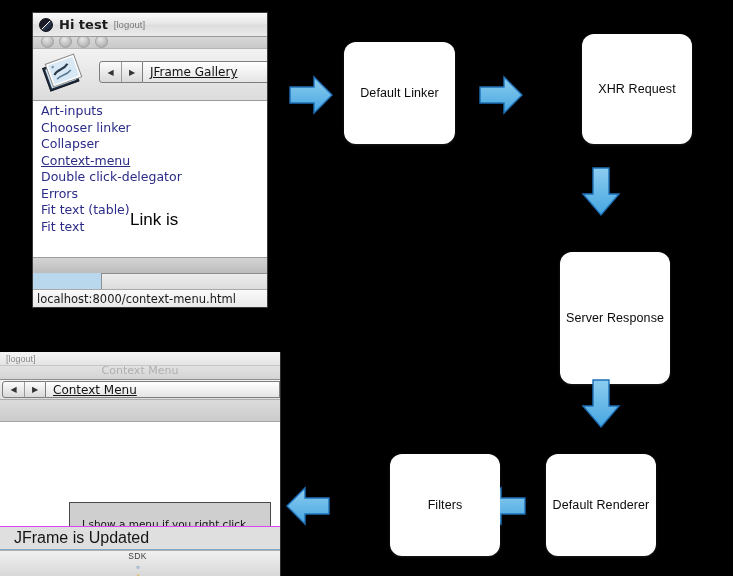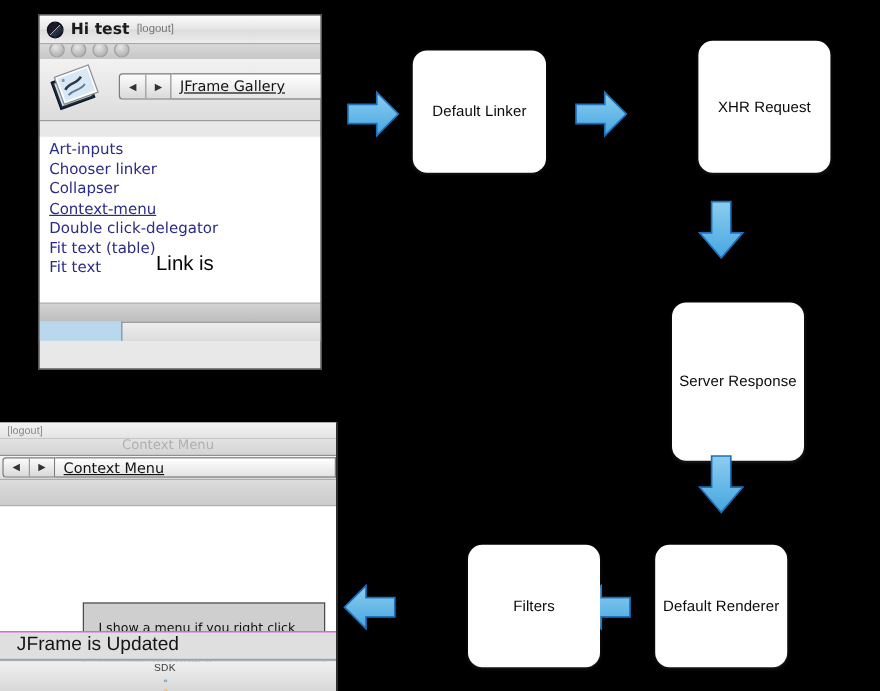--- a/index.html
+++ b/index.html
@@ -90,25 +90,24 @@
   .nav-btn + .nav-btn { border-left: 1px solid #9a9a9a; }
   .nav-url {
     flex: 1; border: 1px solid #7d7d7d; border-left: none;
     background: linear-gradient(to bottom, #ffffff, #e4e4e4);
     display: flex; align-items: center; padding-left: 7px;
     font-size: 12px; color: #121212; font-family: "DejaVu Sans", sans-serif; text-decoration: underline;
   }
 
   .w1-content {
     position: relative;
-    height: 138px;
+    height: 156px;
     background: #ffffff;
     padding: 2px 0 0 8px;
     overflow: hidden;
-    margin-top: 13px;
   }
   .link-list { list-style: none; }
   .link-list li {
     font-size: 12.5px;
     color: #2b2b88;
     font-family: "DejaVu Sans", sans-serif;
     line-height: 16.5px;
     white-space: nowrap;
   }
   .link-list li.underlined { text-decoration: underline; }
@@ -354,30 +353,32 @@
       </div>
     </div>
 
     <div class="w1-content">
       <ul class="link-list">
         <li>Art-inputs</li>
         <li>Chooser linker</li>
         <li>Collapser</li>
         <li class="underlined">Context-menu</li>
         <li>Double click-delegator</li>
+        <li>Errors</li>
         <li>Fit text (table)</li>
         <li>Fit text</li>
       </ul>
     </div>
 
     <div class="w1-gutter"></div>
     <div class="w1-tabrow">
       <div class="spacer"></div>
       <div class="tabblock"></div>
     </div>
+    <div class="w1-status">localhost:8000/context-menu.html</div>
   </div>
 
   <div class="big-note" style="clip-path: inset(0 38px 0 0);">Link is Click</div>
 
   <div class="win2">
 
     <div class="w2-topstrip">
       <span class="w2-logout">[logout]</span>
     </div>
 

